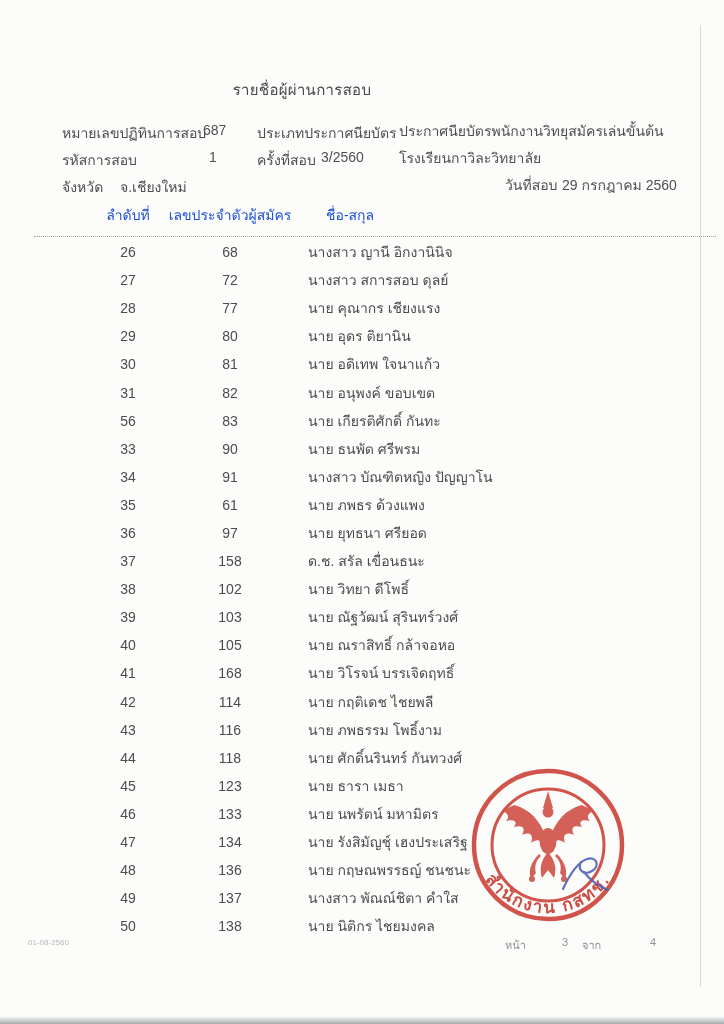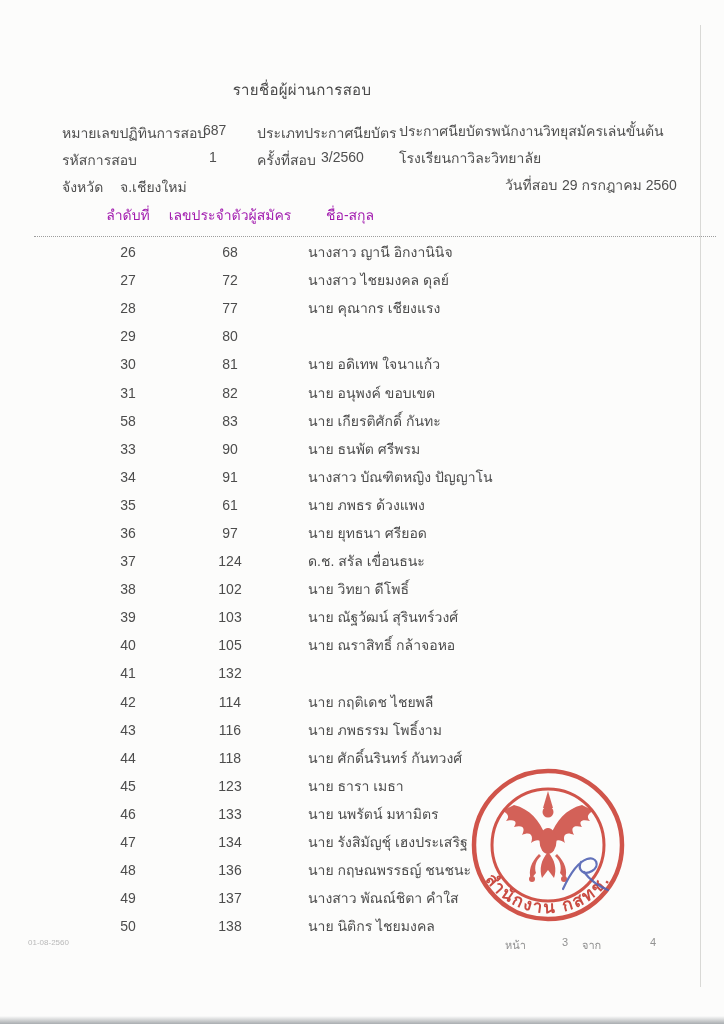--- a/index.html
+++ b/index.html
@@ -10,21 +10,21 @@
     color:#474747;
   }
   .abs{position:absolute;white-space:nowrap;}
   .doc-title{
     left:0;top:78px;width:604px;text-align:center;
     font-size:15px;color:#4a4a4a;letter-spacing:.3px;
   }
   .meta{font-size:14px;color:#4f4f4f;}
   .table-head{
     left:0;top:204px;width:596px;display:flex;align-items:flex-start;
-    font-size:14px;color:#a21caf;
+    font-size:14px;color:#1d4ed8;
   }
   .rows{left:0;top:238px;width:724px;}
   .row{
     display:flex;align-items:center;height:28.1px;
     font-size:14px;color:#4c4c4c;
   }
   .col-no{width:60px;margin-left:98px;text-align:center;flex:none;}
   .col-id{width:130px;margin-left:7px;text-align:center;flex:none;}
   .col-name{margin-left:13px;flex:1;text-align:left;}
   .head-name{padding-left:18px;}
@@ -75,48 +75,49 @@
 <div class="abs rows">
   <div class="row">
     <span class="col-no">26</span>
     <span class="col-id">68</span>
     <span class="col-name">นางสาว ญานี อิกงานินิจ</span>
   </div>
 
   <div class="row">
     <span class="col-no">27</span>
     <span class="col-id">72</span>
-    <span class="col-name">นางสาว ไชยมงคล ดุลย์</span>
+    <span class="col-name">นางสาว สการสอบ ดุลย์</span>
   </div>
 
   <div class="row">
     <span class="col-no">28</span>
     <span class="col-id">77</span>
     <span class="col-name">นาย คุณากร เชียงแรง</span>
   </div>
 
   <div class="row">
     <span class="col-no">29</span>
     <span class="col-id">80</span>
+    <span class="col-name">นาย อุดร ติยานิน</span>
   </div>
 
   <div class="row">
     <span class="col-no">30</span>
     <span class="col-id">81</span>
     <span class="col-name">นาย อดิเทพ ใจนาแก้ว</span>
   </div>
 
   <div class="row">
     <span class="col-no">31</span>
     <span class="col-id">82</span>
     <span class="col-name">นาย อนุพงค์ ขอบเขต</span>
   </div>
 
   <div class="row">
-    <span class="col-no">58</span>
+    <span class="col-no">56</span>
     <span class="col-id">83</span>
     <span class="col-name">นาย เกียรติศักดิ์ กันทะ</span>
   </div>
 
   <div class="row">
     <span class="col-no">33</span>
     <span class="col-id">90</span>
     <span class="col-name">นาย ธนพัต ศรีพรม</span>
   </div>
 
@@ -133,21 +134,21 @@
   </div>
 
   <div class="row">
     <span class="col-no">36</span>
     <span class="col-id">97</span>
     <span class="col-name">นาย ยุทธนา ศรียอด</span>
   </div>
 
   <div class="row">
     <span class="col-no">37</span>
-    <span class="col-id">124</span>
+    <span class="col-id">158</span>
     <span class="col-name">ด.ช. สรัล เขื่อนธนะ</span>
   </div>
 
   <div class="row">
     <span class="col-no">38</span>
     <span class="col-id">102</span>
     <span class="col-name">นาย วิทยา ดีโพธิ์</span>
   </div>
 
   <div class="row">
@@ -157,21 +158,22 @@
   </div>
 
   <div class="row">
     <span class="col-no">40</span>
     <span class="col-id">105</span>
     <span class="col-name">นาย ณราสิทธิ์ กล้าจอหอ</span>
   </div>
 
   <div class="row">
     <span class="col-no">41</span>
-    <span class="col-id">132</span>
+    <span class="col-id">168</span>
+    <span class="col-name">นาย วิโรจน์ บรรเจิดฤทธิ์</span>
   </div>
 
   <div class="row">
     <span class="col-no">42</span>
     <span class="col-id">114</span>
     <span class="col-name">นาย กฤติเดช ไชยพลี</span>
   </div>
 
   <div class="row">
     <span class="col-no">43</span>

